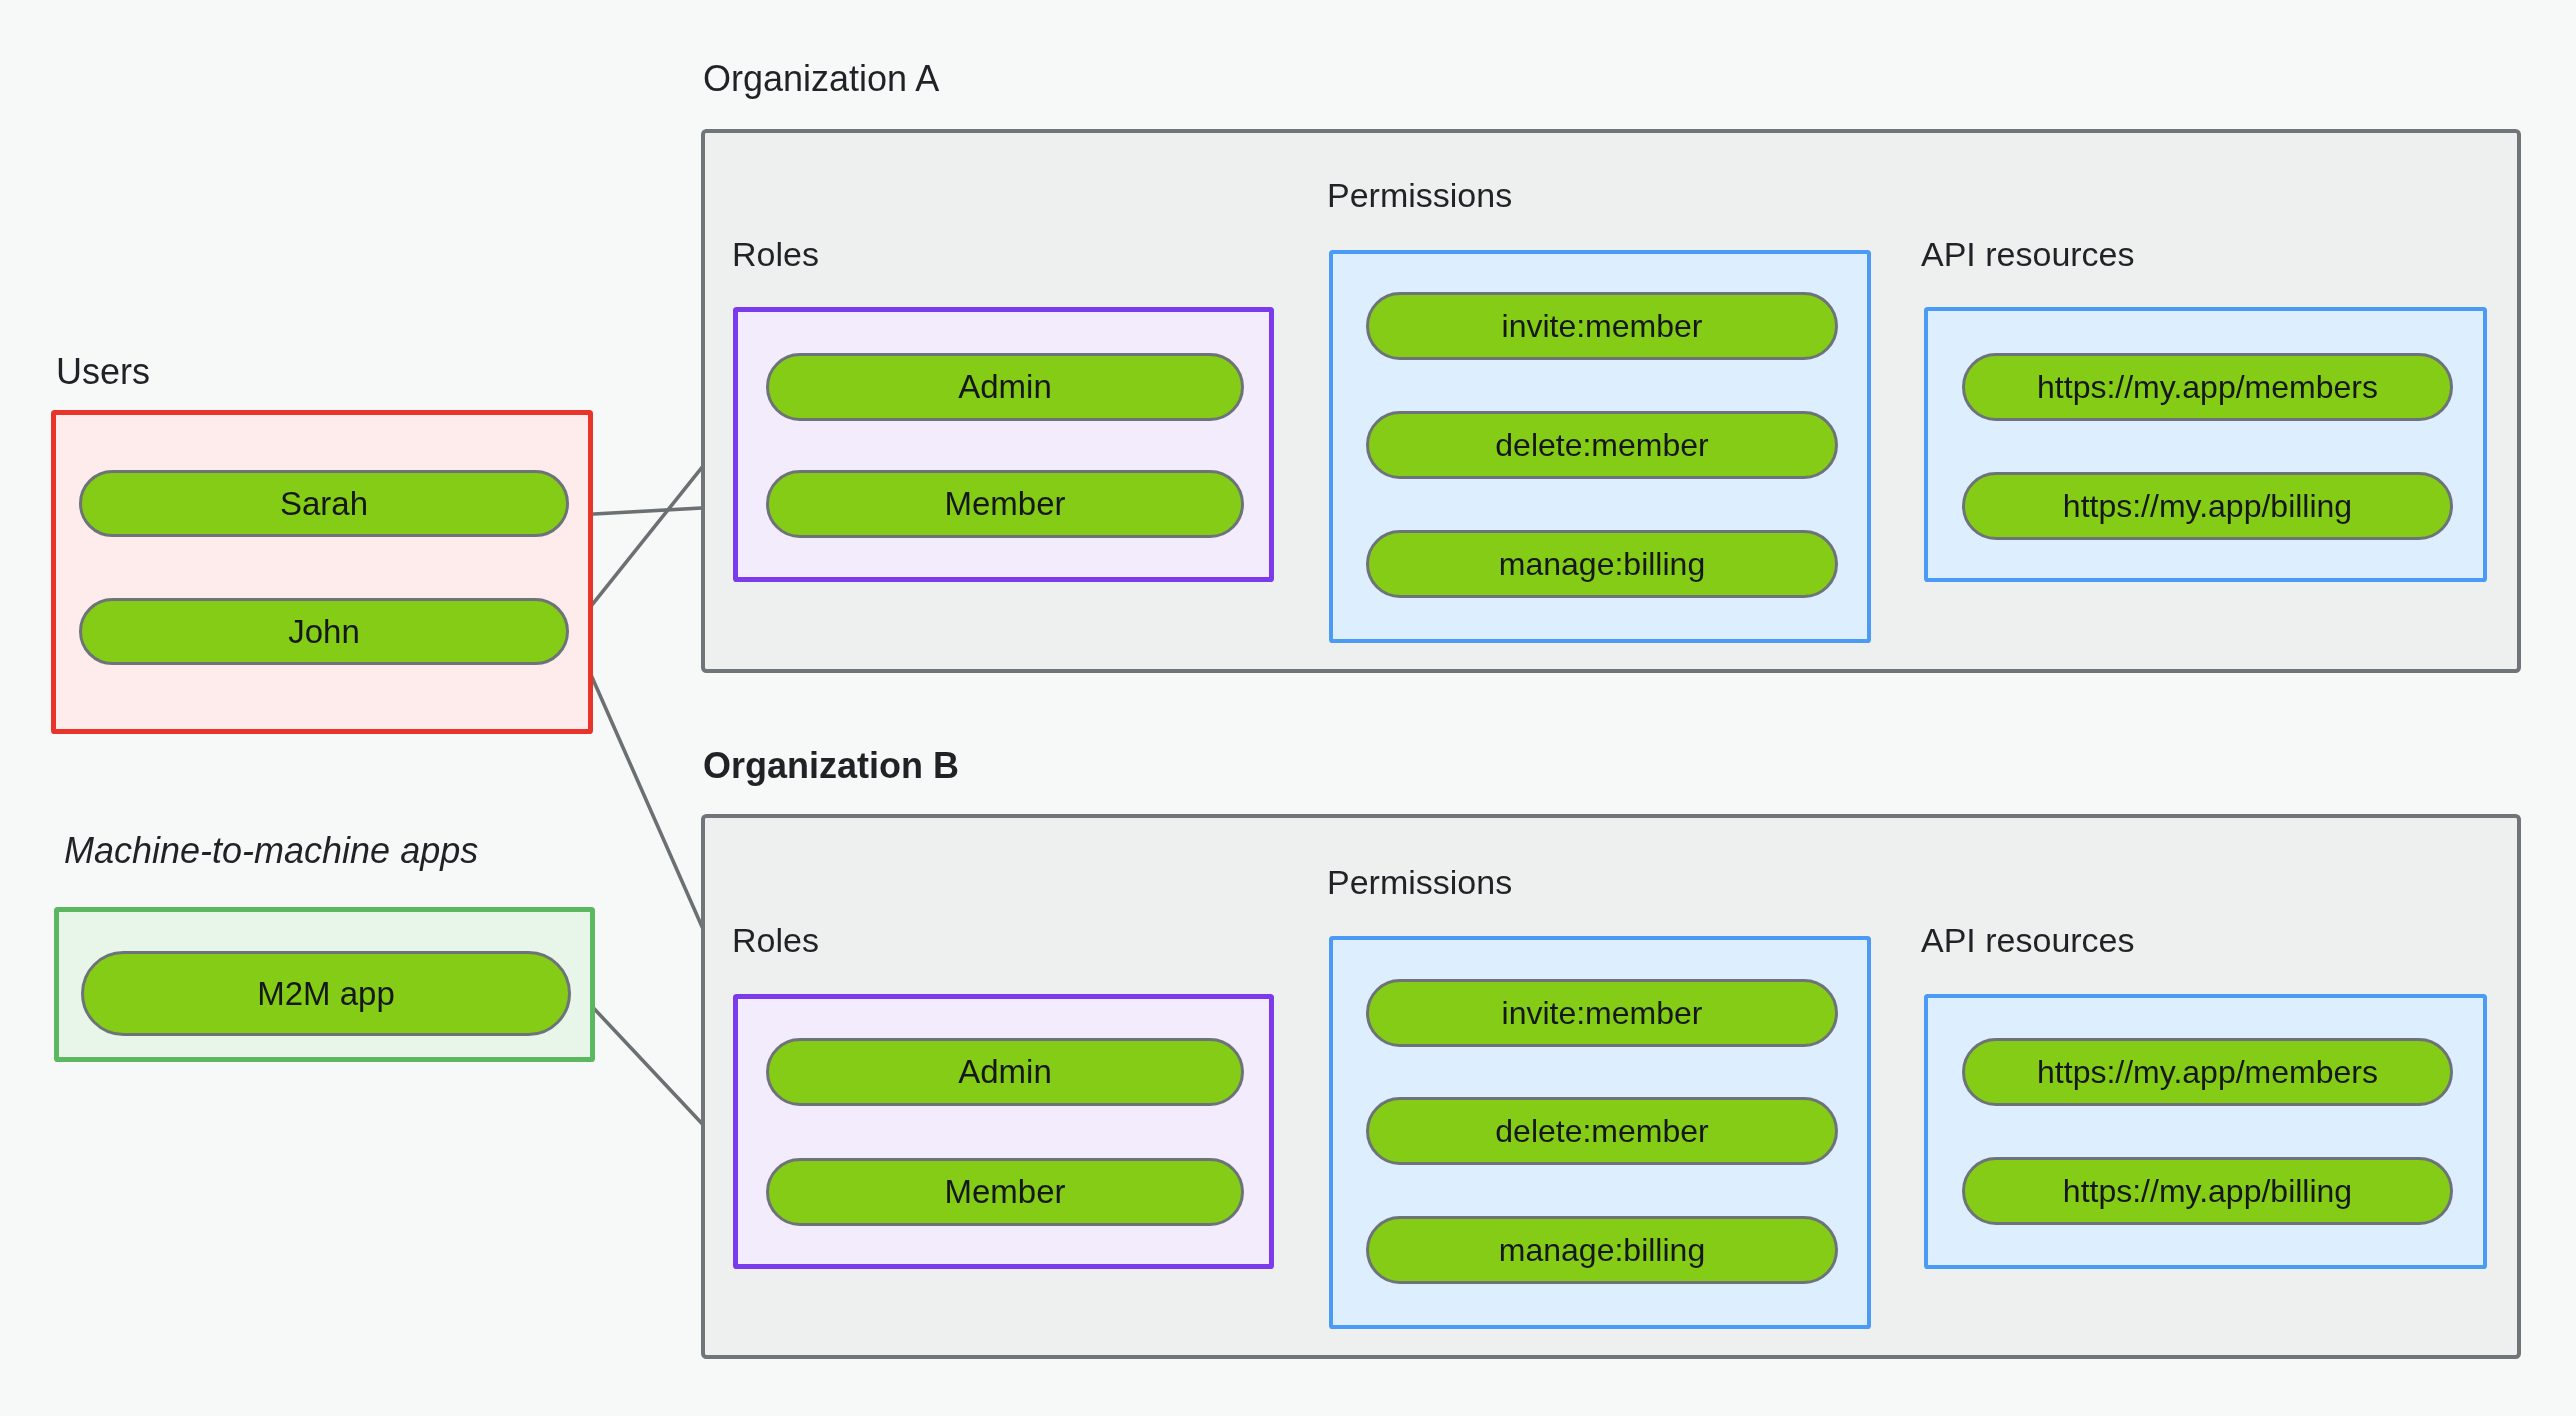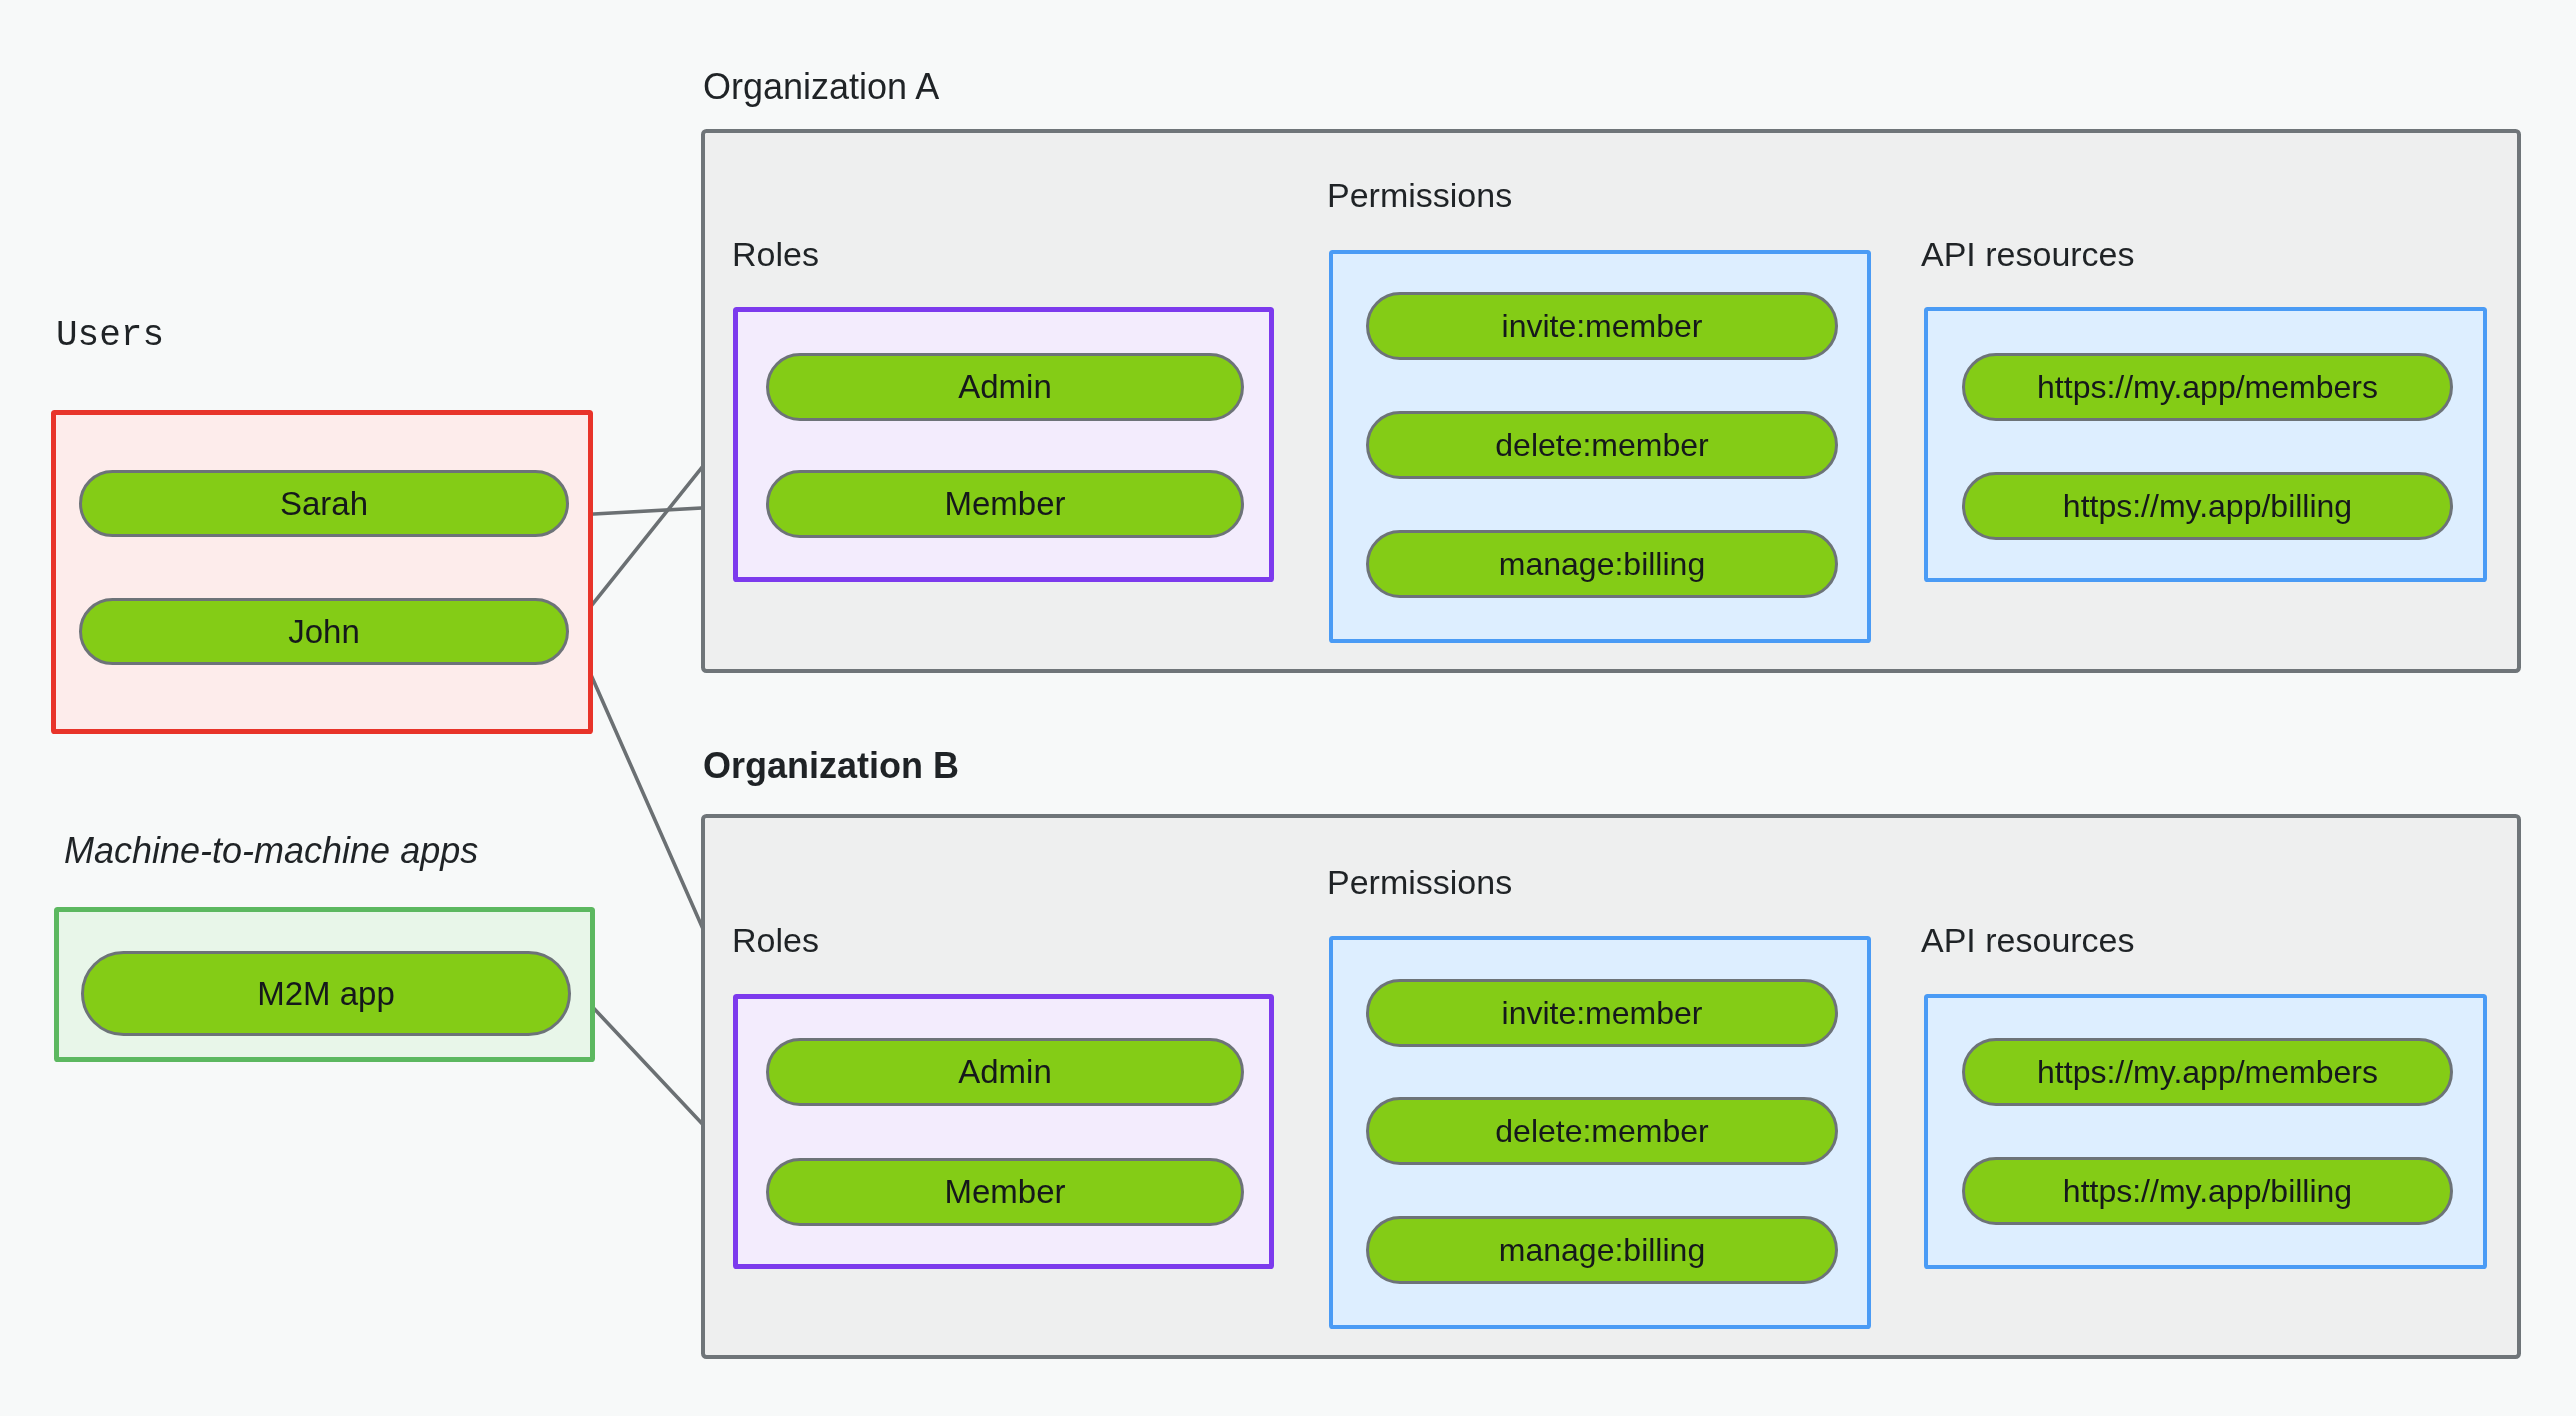--- a/index.html
+++ b/index.html
@@ -100,35 +100,35 @@
       <circle cx="850" cy="1190" r="13"></circle>
       <circle cx="850" cy="1323" r="13"></circle>
       <circle cx="1516" cy="1124" r="13"></circle>
       <circle cx="1516" cy="1256" r="13"></circle>
       <circle cx="1516" cy="1388" r="13"></circle>
       <circle cx="2178" cy="1190" r="13"></circle>
       <circle cx="2178" cy="1322" r="13"></circle>
     </g>
   </svg>
 
-  <div class="grp-label" style="left:56px;top:318px;font-family:Liberation Mono, monospace;">Users</div>
+  <div class="grp-label" style="left:56px;top:354px;">Users</div>
 
   <div class="box users-box" style="left:51px;top:410px;width:542px;height:324px;"></div>
 
   <div class="pill" style="left:79px;top:598px;width:490px;height:67px;">John</div>
 
   <div class="pill" style="left:79px;top:470px;width:490px;height:67px;">Sarah</div>
 
   <div class="grp-label" style="left:64px;top:833px;font-style:italic;">Machine-to-machine apps</div>
 
   <div class="box m2m-box" style="left:54px;top:907px;width:541px;height:155px;"></div>
 
   <div class="pill" style="left:81px;top:951px;width:490px;height:85px;">M2M app</div>
 
-  <div class="grp-label" style="left:703px;top:61px;margin-top:8px;">Organization A</div>
+  <div class="grp-label" style="left:703px;top:61px;">Organization A</div>
 
   <div class="box org-box" style="left:701px;top:129px;width:1820px;height:544px;"></div>
 
   <div class="grp-label" style="left:732px;top:237px;font-size:34px;">Roles</div>
 
   <div class="box roles-box" style="left:733px;top:307px;width:541px;height:275px;"></div>
 
   <div class="pill" style="left:766px;top:353px;width:478px;height:68px;">Admin</div>
 
   <div class="pill" style="left:766px;top:470px;width:478px;height:68px;">Member</div>

